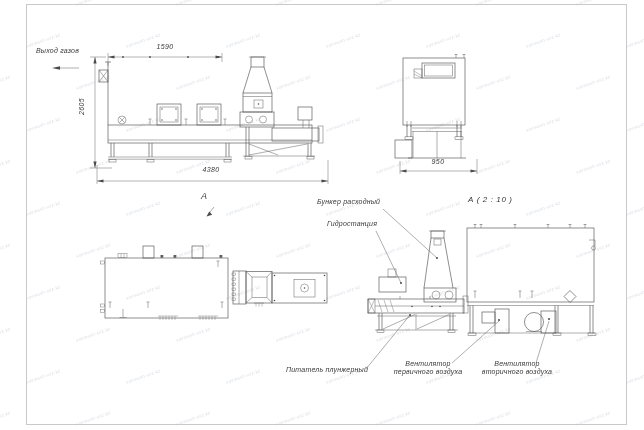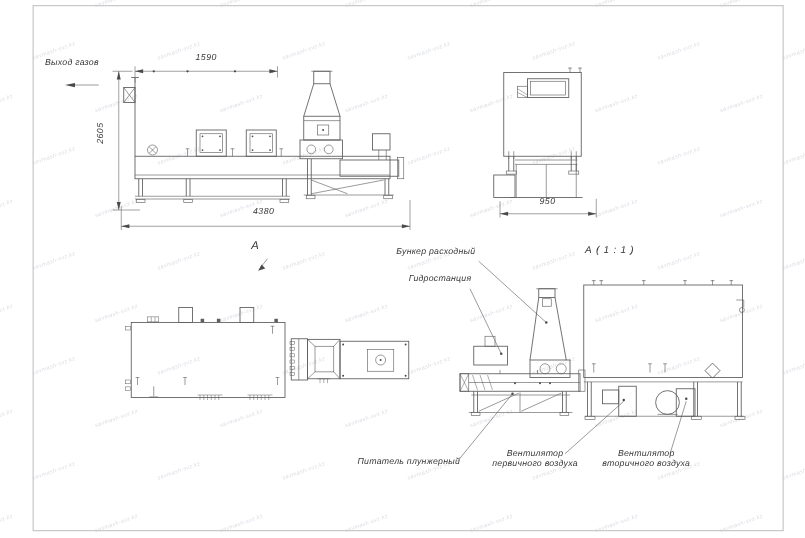--- a/index.html
+++ b/index.html
@@ -366,21 +366,21 @@
   <div class="dim" style="left:150px;top:43px;width:30px;">1590</div>
 
   <div class="dim dim-v" style="left:66px;top:103px;width:30px;">2605</div>
 
   <div class="dim" style="left:194px;top:166px;width:34px;">4380</div>
 
   <div class="dim" style="left:424px;top:158px;width:28px;">950</div>
 
   <div class="lbl view-label" style="left:201px;top:193px;">А</div>
 
-  <div class="lbl detail-title" style="left:468px;top:196px;">А ( 1 : 1 )</div>
+  <div class="lbl detail-title" style="left:468px;top:196px;">А ( 2 : 10 )</div>
 
   <div class="lbl" style="left:317px;top:198px;">Бункер расходный</div>
 
   <div class="lbl" style="left:327px;top:220px;">Гидростанция</div>
 
   <div class="lbl" style="left:286px;top:366px;">Питатель плунжерный</div>
 
   <div class="lbl callout-2line" style="left:390px;top:360px;width:76px;">
     <div>Вентилятор</div>
     <div>первичного воздуха</div>

